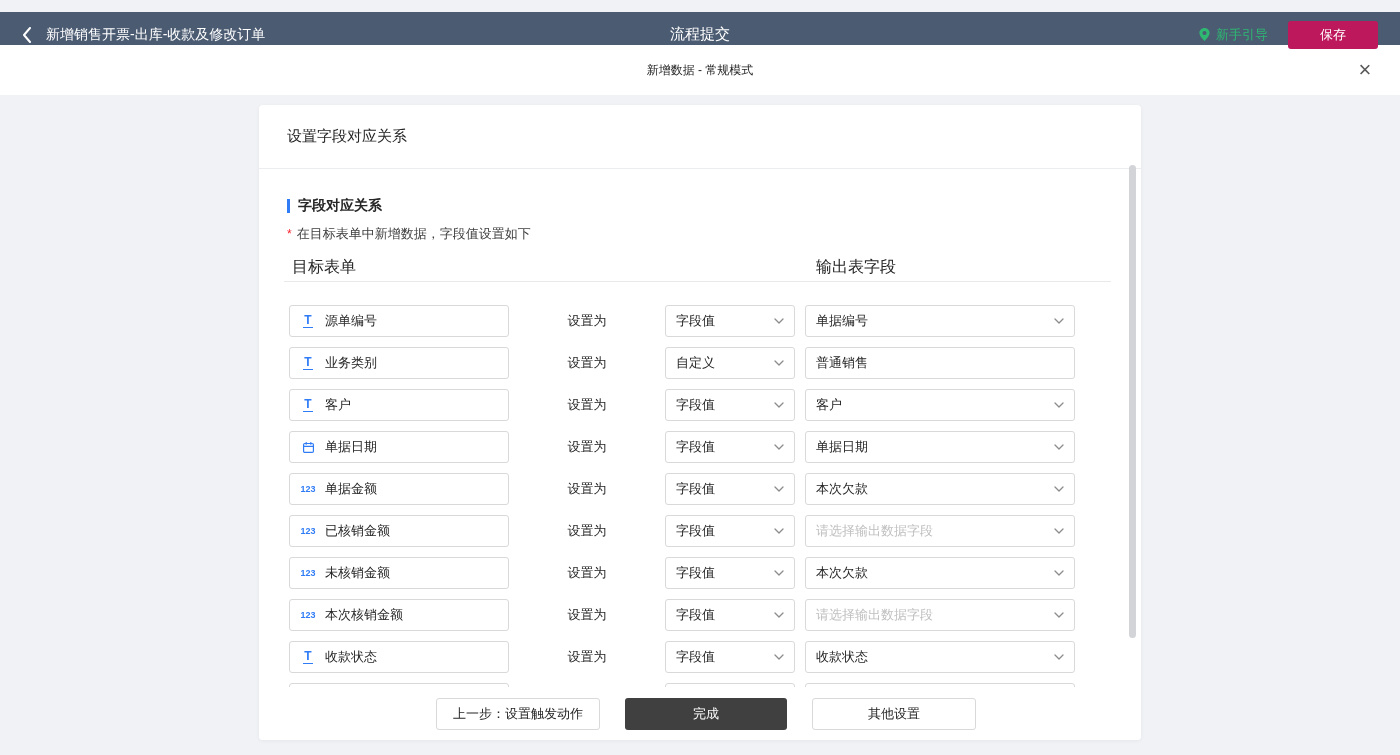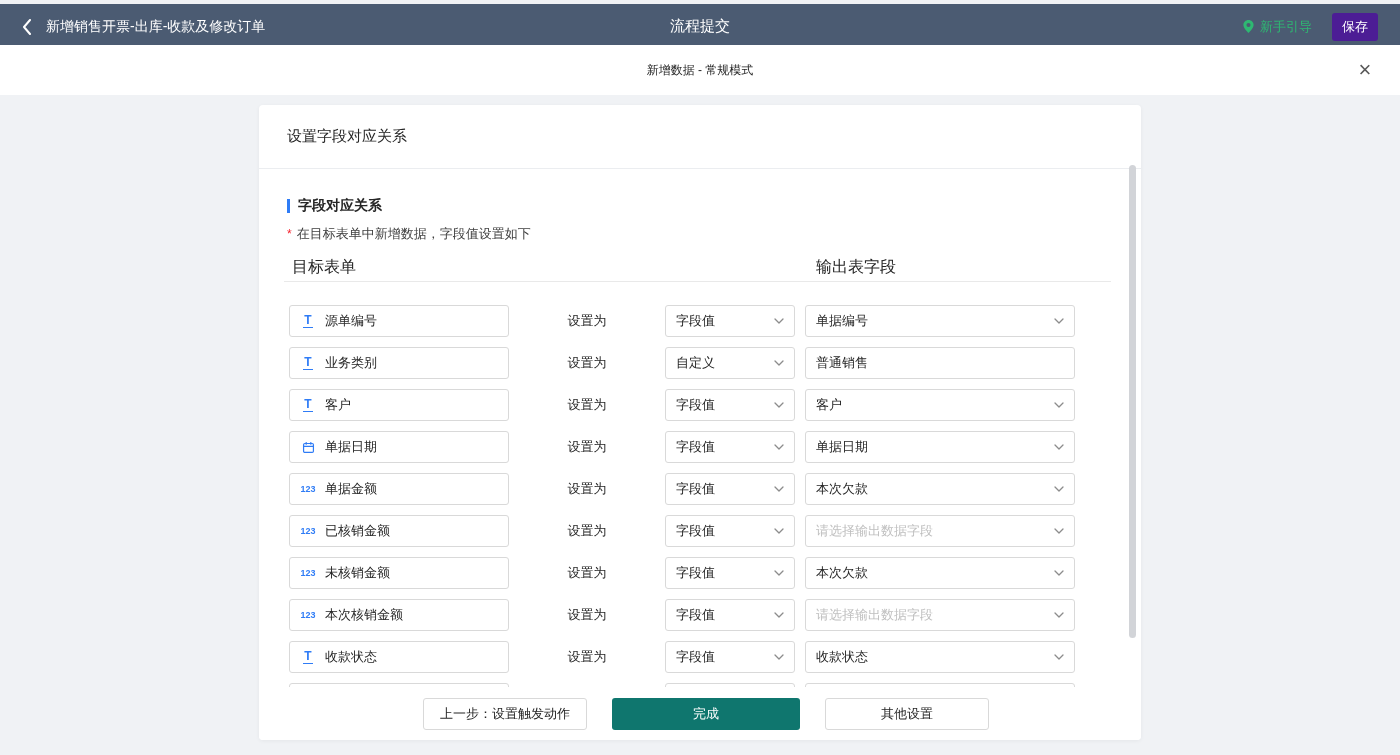--- a/index.html
+++ b/index.html
@@ -2,28 +2,28 @@
 <html><head>
 <meta charset="utf-8">
 <style>
   * { margin:0; padding:0; box-sizing:border-box; }
   html,body { width:1400px; height:755px; overflow:hidden; }
   body {
     font-family:"Liberation Sans","DejaVu Sans",sans-serif;
     background:#f0f2f5; position:relative; color:#262626;
   }
   
-  .topbar { position:absolute; top:4px; left:0; width:1400px; height:45px;
+  .topbar { position:absolute; top:12px; left:0; width:1400px; height:45px;
     background:#4b5b72; display:flex; align-items:center; padding:0 22px; color:#fff; }
   .back { display:flex; align-items:center; cursor:pointer; margin-right:14px; }
   .topbar-title { font-size:14px; z-index:1; }
   .topbar-center { position:absolute; left:0; right:0; text-align:center; font-size:15px; pointer-events:none; }
   .topbar-right { margin-left:auto; display:flex; align-items:center; gap:20px; z-index:1; }
   .guide { display:flex; align-items:center; gap:5px; color:#2eb872; font-size:13px; cursor:pointer; }
-  .save-btn { background:#4c1d95; color:#fff; border:none; height:28px; padding:0 10px;
+  .save-btn { background:#be185d; color:#fff; border:none; height:28px; padding:0 32px;
     border-radius:3px; font-size:13px; cursor:pointer; font-family:inherit; }
   
   .modal-header { position:absolute; top:45px; left:0; width:1400px; height:50px; background:#fff; }
   .modal-title { position:absolute; inset:0; display:flex; align-items:center; justify-content:center;
     font-size:12px; color:#262626; }
   .close { position:absolute; right:20px; top:10px; width:30px; height:30px; display:flex;
     align-items:center; justify-content:center; font-size:22px; color:#595959; cursor:pointer; z-index:1; }
   
   .card { position:absolute; left:259px; top:105px; width:882px; height:635px;
     background:#fff; border-radius:4px; box-shadow:0 1px 4px rgba(0,0,0,.05); }
@@ -53,21 +53,21 @@
     color:#262626; background:#fff; cursor:pointer; }
   .mode-select { width:130px; flex:none; }
   .value-select { width:270px; margin-left:10px; flex:none; }
   .value-select.placeholder .sel-text { color:#bfbfbf; }
   .sel-text { white-space:nowrap; overflow:hidden; }
   .chev { flex:none; margin-left:6px; display:flex; }
   .card-footer { position:absolute; left:0; bottom:0; width:100%; height:53px; background:#fff;
     display:flex; align-items:center; justify-content:center; gap:13px; border-radius:0 0 4px 4px; }
   .btn { height:32px; border-radius:3px; font-size:13px; cursor:pointer; font-family:inherit;margin-left:12px; }
   .btn-secondary { background:#fff; border:1px solid #d9d9d9; color:#262626; min-width:164px; padding:0 16px; }
-  .btn-primary { background:#0f766e; border:none; color:#fff; width:188px; }
+  .btn-primary { background:#404040; border:none; color:#fff; width:162px; }
   .scroll-thumb { position:absolute; right:5px; top:60px; width:7px; height:473px;
     background:#d2d4d8; border-radius:4px; }
 </style>
 </head>
 <body>
 
 <div class="topbar">
   <span class="back">
     <svg width="10" height="16" viewBox="0 0 10 16">
         <path d="M8 1 L2 8 L8 15" stroke="#fff" stroke-width="2" fill="none" stroke-linecap="round" stroke-linejoin="round"></path>

